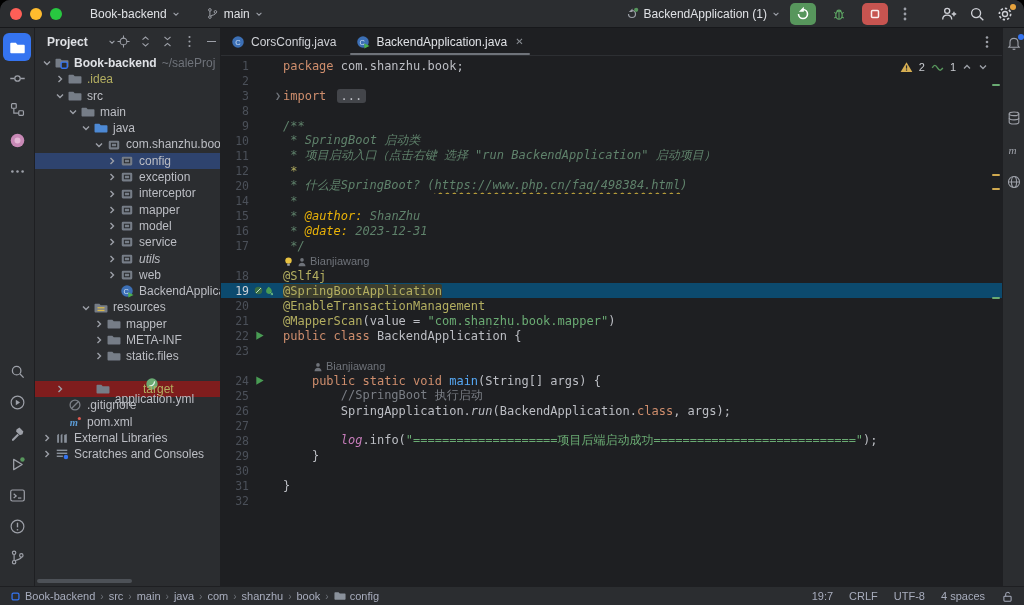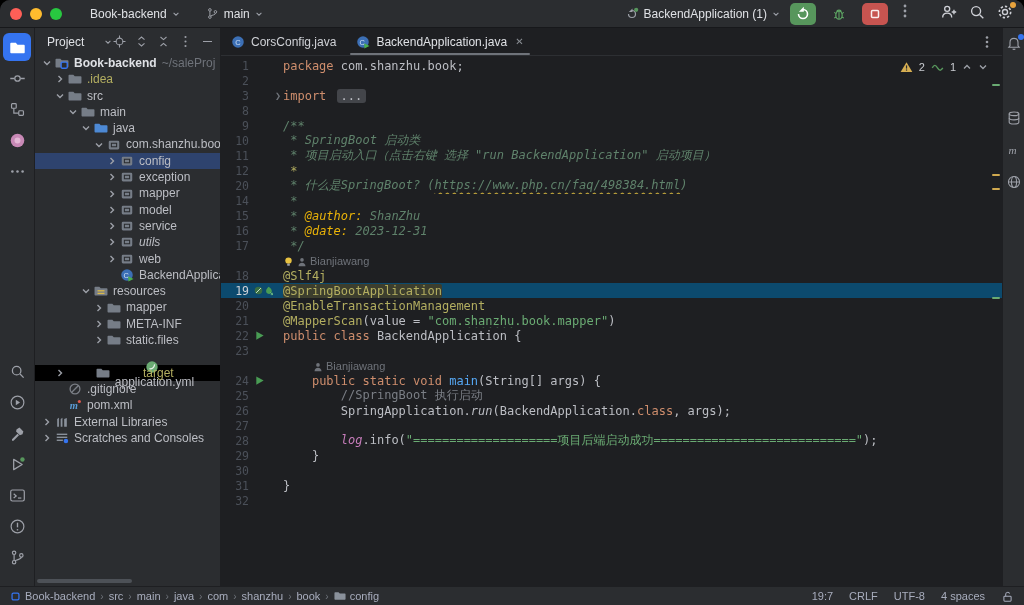--- a/index.html
+++ b/index.html
@@ -6,40 +6,40 @@
   *{box-sizing:border-box;}
   .app{width:1024px;height:605px;background:#1e1f22;display:flex;flex-direction:column;
        font-family:"Liberation Sans",sans-serif;color:#bcbec4;border-radius:10px 10px 0 0;overflow:hidden;position:relative;}
   
   .titlebar{height:28px;background:#2b2d30;display:flex;align-items:center;flex:0 0 28px;
             border-bottom:1px solid #17181b;padding:0 10px;}
   .lights{display:flex;gap:8px;margin-right:28px;}
   .light{width:12px;height:12px;border-radius:50%;}
   .tb-item{display:flex;align-items:center;gap:5px;color:#dfe1e5;font-size:12px;margin-right:26px;cursor:default;}
   .chev{width:8px;height:8px;}
-  .tb-right{margin-left:auto;display:flex;gap:10px;}
+  .tb-right{margin-left:auto;display:flex;align-items:center;gap:10px;}
   .tb-btn{width:26px;height:22px;border-radius:5px;display:flex;align-items:center;justify-content:center;}
   .icon16{width:16px;height:16px;display:block;}
   .icon18{width:18px;height:18px;display:block;}
   
   .main{flex:1;display:flex;min-height:0;}
   .left-rail{width:35px;background:#2b2d30;border-right:1px solid #1e1f22;display:flex;flex-direction:column;
              align-items:center;padding:5px 0 12px 0;flex:0 0 35px;}
   .rail-btn{width:28px;height:28px;display:flex;align-items:center;justify-content:center;border-radius:6px;margin-bottom:3px;}
   .rail-btn.active{background:#3574f0;}
   .rail-spacer{margin-top:auto;}
   
   .project{width:186px;background:#2b2d30;border-right:1px solid #1e1f22;flex:0 0 186px;position:relative;overflow:hidden;}
   .proj-head{height:27px;display:flex;align-items:center;padding:0 6px 0 12px;}
-  .proj-title{font-weight:normal;font-size:12px;color:#dfe1e5;display:flex;align-items:center;gap:20px;}
+  .proj-title{font-weight:bold;font-size:12px;color:#dfe1e5;display:flex;align-items:center;gap:20px;}
   .proj-icons{margin-left:auto;display:flex;align-items:center;gap:7px;}
   .tree{font-size:12px;line-height:16.3px;white-space:nowrap;}
   .trow{height:16.3px;display:flex;align-items:center;padding-right:4px;}
   .trow.sel{background:#2e436e;}
-  .trow.hl-target{background:#000000;gap:28px;}
+  .trow.hl-target{background:#7f1d1d;gap:28px;}
   .tlabel{color:#bcbec4;}
   .trow.excl .tlabel{color:#b3ae60;}
   .trow.bold .tlabel{font-weight:bold;color:#dfe1e5;}
   .tsuffix{color:#6f737a;margin-left:5px;overflow:hidden;}
   .tchev{width:12px;height:12px;flex:0 0 12px;margin-right:2px;}
   .ticon{width:14px;height:14px;flex:0 0 14px;margin-right:5px;}
   .proj-scroll{position:absolute;bottom:3px;left:2px;width:95px;height:4px;border-radius:2px;background:#4d5157;}
   
   .editor{flex:1;display:flex;flex-direction:column;min-width:0;background:#1e1f22;position:relative;}
   .tabbar{height:28px;flex:0 0 28px;display:flex;align-items:stretch;border-bottom:1px solid #2d2f33;}
@@ -409,20 +409,34 @@
               <svg viewBox="0 0 12 12">
                 <path d="M4.5 3l3 3-3 3" stroke="#9da0a8" stroke-width="1.4" fill="none"></path>
               </svg>
             </span>
             <span class="ticon">
               <svg viewBox="0 0 16 16">
                 <rect x="2" y="3" width="12" height="10" rx="1.5" fill="#767d87"></rect>
                 <rect x="5" y="6" width="6" height="4" fill="none" stroke="#2b2d30" stroke-width="1.2"></rect>
               </svg>
             </span>
+            <span class="tlabel">interceptor</span>
+          </div>
+          <div class="trow" style="padding-left: 71px;">
+            <span class="tchev">
+              <svg viewBox="0 0 12 12">
+                <path d="M4.5 3l3 3-3 3" stroke="#9da0a8" stroke-width="1.4" fill="none"></path>
+              </svg>
+            </span>
+            <span class="ticon">
+              <svg viewBox="0 0 16 16">
+                <rect x="2" y="3" width="12" height="10" rx="1.5" fill="#767d87"></rect>
+                <rect x="5" y="6" width="6" height="4" fill="none" stroke="#2b2d30" stroke-width="1.2"></rect>
+              </svg>
+            </span>
             <span class="tlabel">mapper</span>
           </div>
           <div class="trow" style="padding-left: 71px;">
             <span class="tchev">
               <svg viewBox="0 0 12 12">
                 <path d="M4.5 3l3 3-3 3" stroke="#9da0a8" stroke-width="1.4" fill="none"></path>
               </svg>
             </span>
             <span class="ticon">
               <svg viewBox="0 0 16 16">

